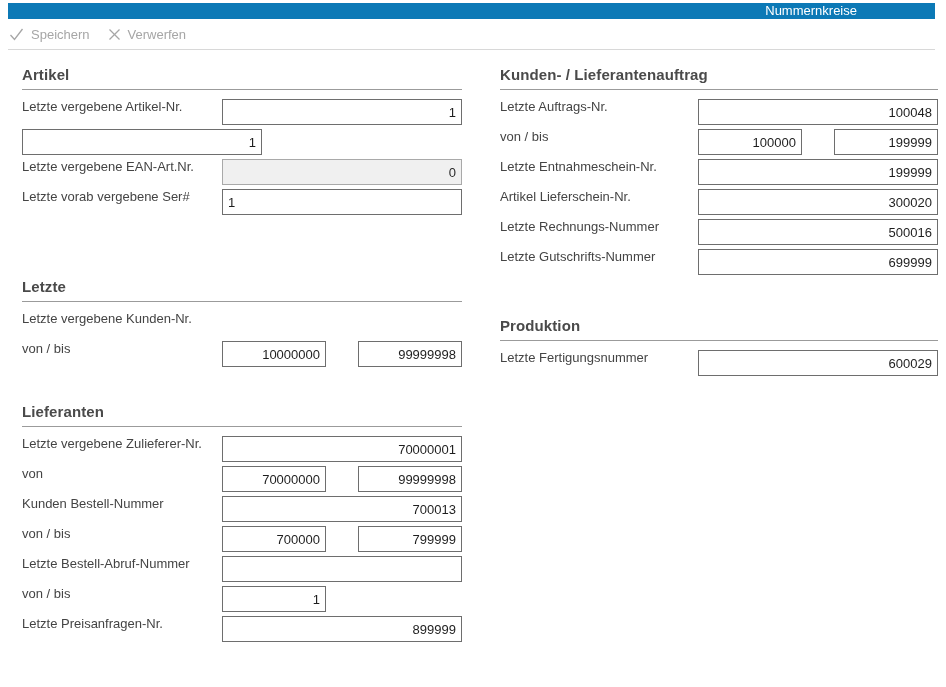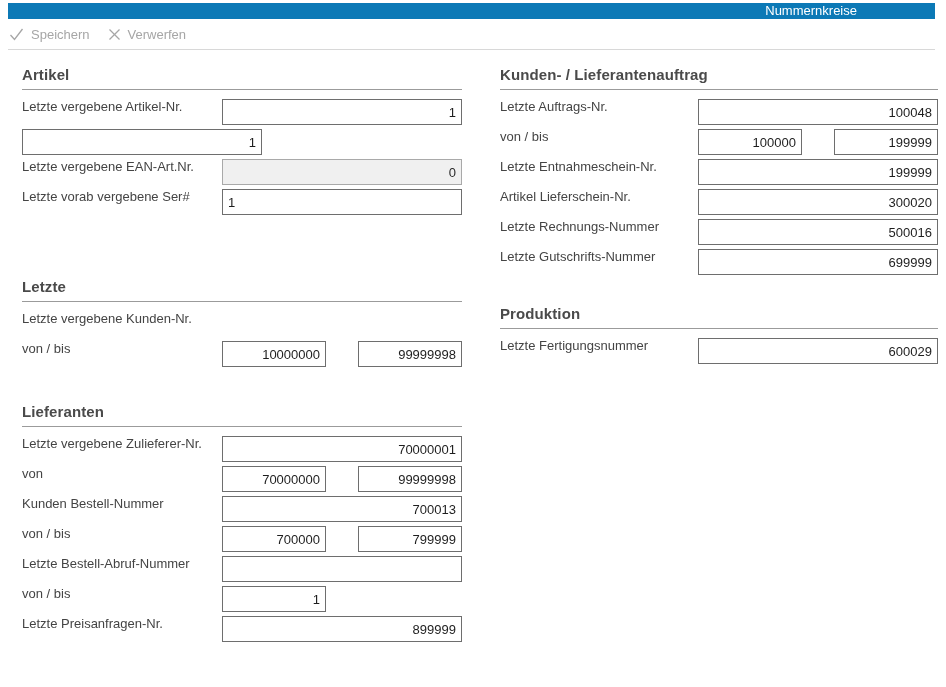--- a/index.html
+++ b/index.html
@@ -69,21 +69,21 @@
     margin: 0 0 9px 0;
     font-size: 15px;
     font-weight: 600;
     color: #4a4a4a;
     padding-bottom: 6px;
     border-bottom: 1px solid #9b9b9b;
     letter-spacing: 0.1px;
   }
   .sec-kunden      { margin-top: 59px; }
   .sec-lieferanten { margin-top: 32px; }
-  .sec-produktion  { margin-top: 26px; }
+  .sec-produktion  { margin-top: 38px; }
 
   .row {
     display: flex;
     height: 30px;
   }
   .row label {
     flex: 1;
     color: #444444;
     padding-right: 10px;
     white-space: nowrap;

